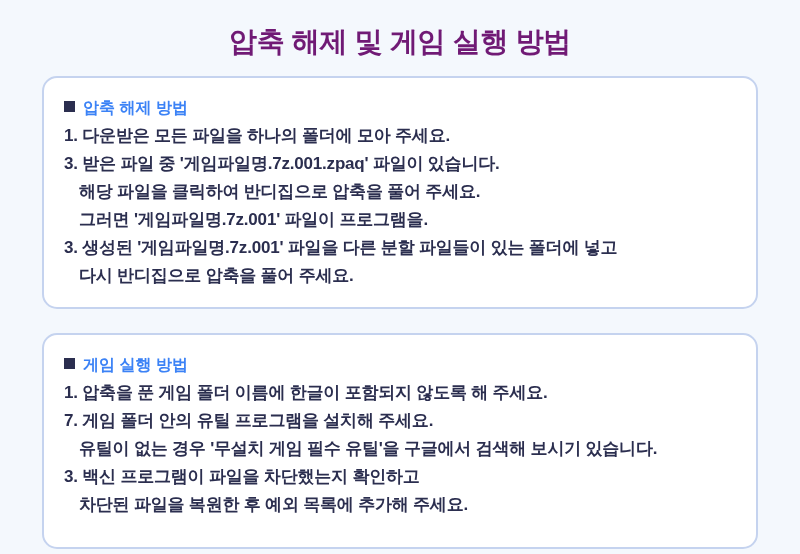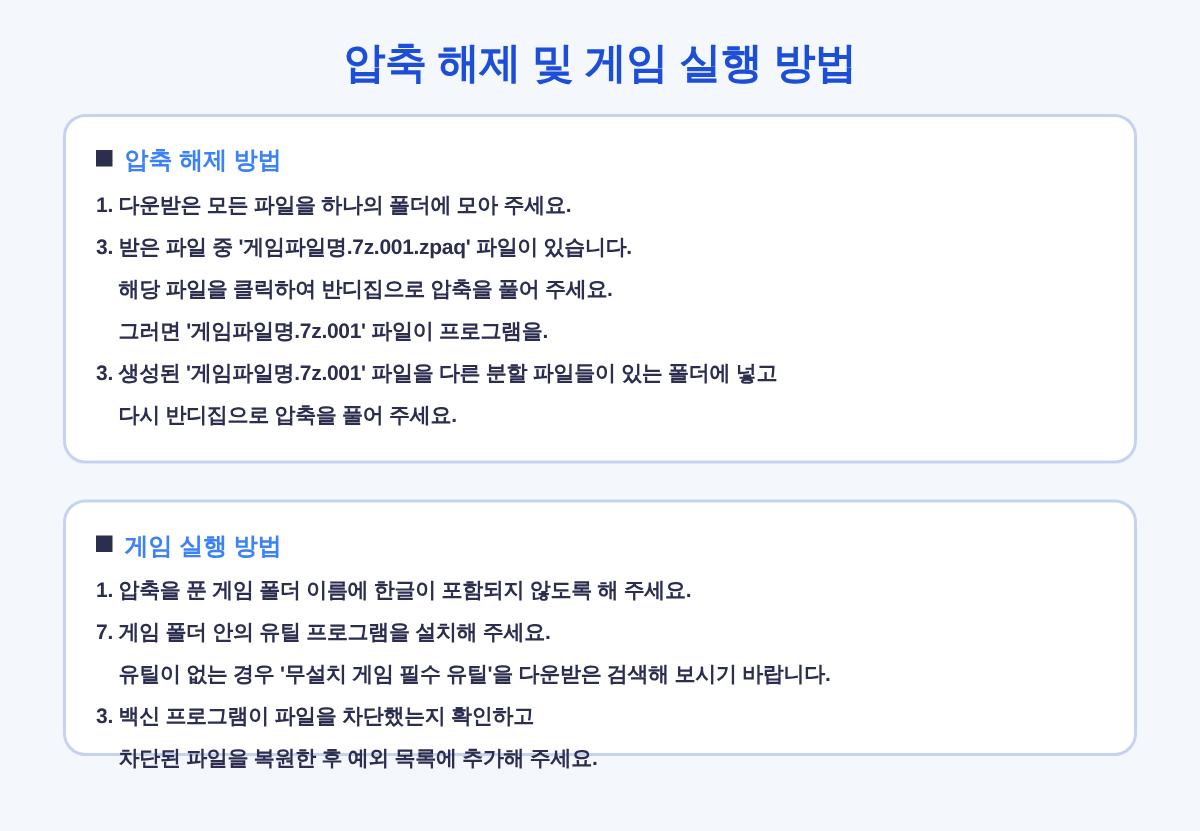--- a/index.html
+++ b/index.html
@@ -21,39 +21,39 @@
   }
   .page-title {
     position: absolute;
     top: 23px;
     left: 0;
     width: 800px;
     text-align: center;
     font-size: 28px;
     font-weight: bold;
     letter-spacing: -0.3px;
-    color: #1d4ed8;
+    color: #701a75;
     white-space: nowrap;
   }
   .card {
     position: absolute;
     left: 42px;
     width: 716px;
     box-sizing: border-box;
     background: #ffffff;
     border: 2px solid #c5d3ef;
     border-radius: 15px;
   }
   #card-unzip {
     top: 76px;
     height: 233px;
   }
   #card-run {
     top: 333px;
-    height: 171px;
+    height: 216px;
   }
   .card-inner {
     padding: 16px 20px 14px 20px;
   }
   .section-heading {
     display: flex;
     align-items: baseline;
     font-size: 16px;
     font-weight: bold;
     color: #3b82f6;
@@ -64,21 +64,21 @@
     display: inline-block;
     width: 11px;
     height: 11px;
     background: #2b2e4f;
     margin-right: 8px;
     flex: 0 0 auto;
     position: relative;
     top: -1px;
   }
   .step-line {
-    font-size: 14px;
+    font-size: 17px;
     font-weight: bold;
     color: #2b2e4f;
     line-height: 28px;
     white-space: nowrap;
     letter-spacing: -0.2px;
   }
   .step-line.cont {
     padding-left: 15px;
   }
 </style>
@@ -105,19 +105,19 @@
   </div>
 
   <div class="card" id="card-run">
     <div class="card-inner">
       <div class="section-heading">
         <span class="marker-square"></span>
         <span>게임 실행 방법</span>
       </div>
       <div class="step-line">1. 압축을 푼 게임 폴더 이름에 한글이 포함되지 않도록 해 주세요.</div>
       <div class="step-line">7. 게임 폴더 안의 유틸 프로그램을 설치해 주세요.</div>
-      <div class="step-line cont">유틸이 없는 경우 '무설치 게임 필수 유틸'을 다운받은 검색해 보시기 바랍니다.</div>
+      <div class="step-line cont">유틸이 없는 경우 '무설치 게임 필수 유틸'을 구글에서 검색해 보시기 있습니다.</div>
       <div class="step-line">3. 백신 프로그램이 파일을 차단했는지 확인하고</div>
       <div class="step-line cont">차단된 파일을 복원한 후 예외 목록에 추가해 주세요.</div>
     </div>
   </div>
 
 </div>
 
 </body></html>

